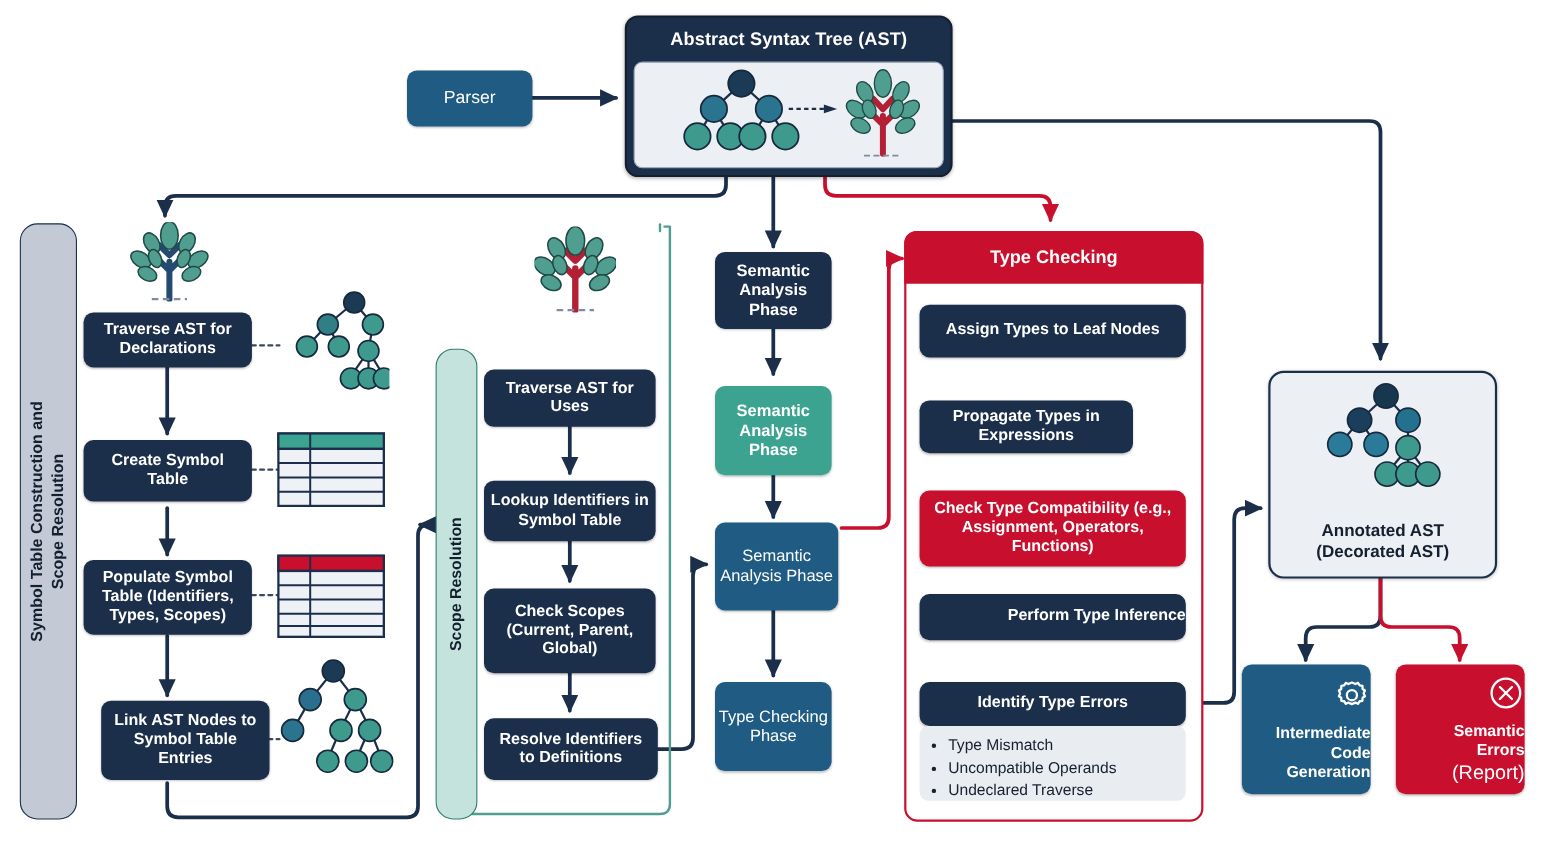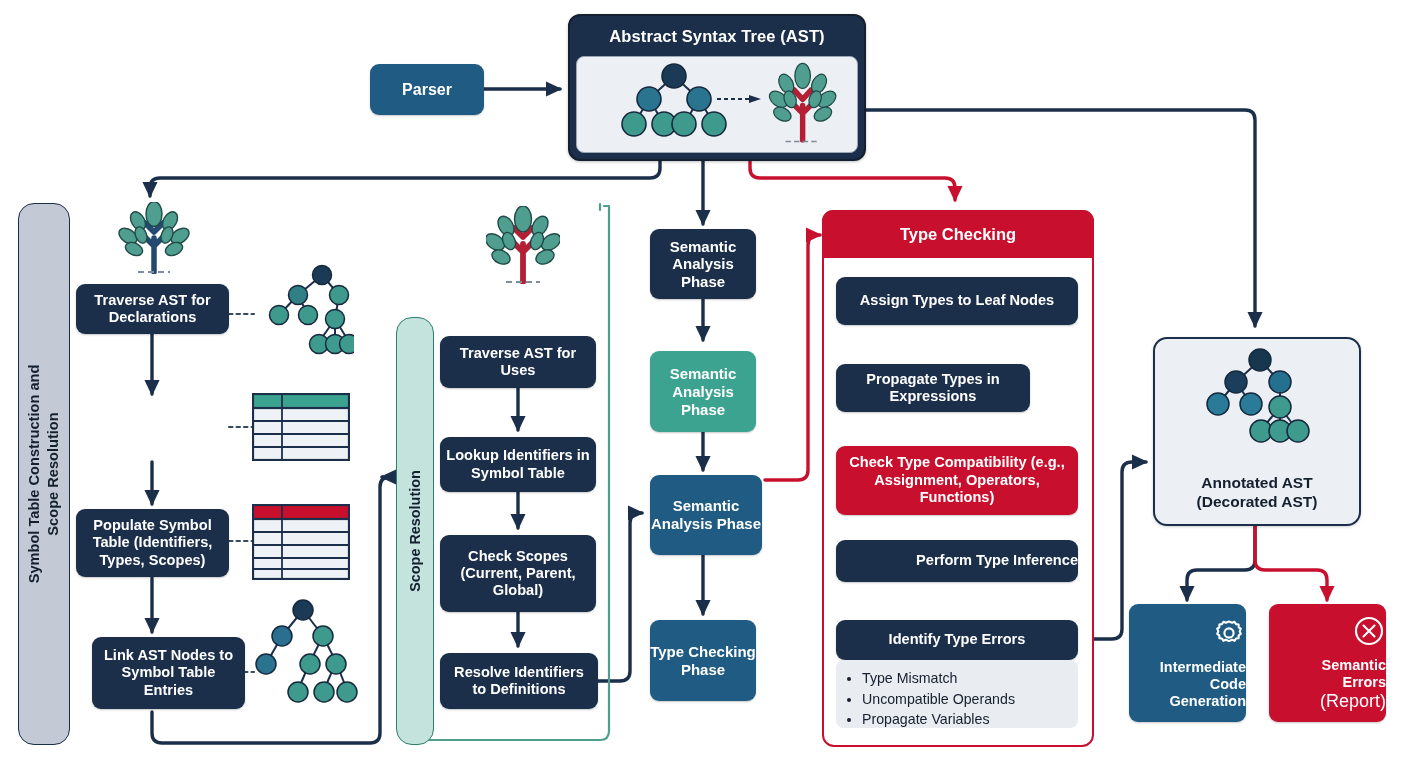--- a/index.html
+++ b/index.html
@@ -12,21 +12,21 @@
   svg.wires{position:absolute;left:0;top:0;width:1408px;height:768px;pointer-events:none;}
   .node{position:absolute;box-sizing:border-box;display:flex;align-items:center;justify-content:center;text-align:center;}
 
   
   .dark{
     background:#1b2e4a;color:#ffffff;border-radius:9px;
     font-weight:700;line-height:1.17;
     box-shadow:0 1px 2px rgba(0,0,0,.22);
   }
   .steel{
-    background:#1f5b82;color:#fff;border-radius:9px;font-weight:700;line-height:1.2;
+    background:#1f5b82;color:#fff;border-radius:9px;font-weight:400;line-height:1.2;
     box-shadow:0 1px 2px rgba(0,0,0,.22);
   }
   .teal{
     background:#3da391;color:#fff;border-radius:9px;font-weight:700;line-height:1.2;
     box-shadow:0 1px 2px rgba(0,0,0,.22);
   }
   .red{
     background:#c8102e;color:#fff;border-radius:9px;font-weight:700;line-height:1.2;
     box-shadow:0 1px 2px rgba(0,0,0,.22);
   }
@@ -250,20 +250,23 @@
       <ellipse cx="49" cy="33" rx="5.5" ry="8.5" transform="rotate(22 49 33)"></ellipse>
       <ellipse cx="16" cy="47" rx="6" ry="9" transform="rotate(-65 16 47)"></ellipse>
       <ellipse cx="56" cy="47" rx="6" ry="9" transform="rotate(65 56 47)"></ellipse>
     </g>
     <line x1="20" y1="70" x2="52" y2="70" stroke="#7f8c9b" stroke-width="2" stroke-dasharray="6 4"></line>
   </svg>
 
   <div class="node dark t2" style="left:76px;top:284px;width:153px;height:50px;padding:0 8px;">
     <span>Traverse AST for Declarations</span>
   </div>
+  <div class="node dark t2" style="left:76px;top:400px;width:153px;height:56px;padding:0 8px;">
+    <span>Create Symbol Table</span>
+  </div>
   <div class="node dark t2" style="left:76px;top:509px;width:153px;height:68px;padding:0 6px;">
     <span>Populate Symbol Table (Identifiers, Types, Scopes)</span>
   </div>
   <div class="node dark t2" style="left:76px;top:637px;width:153px;height:72px;padding:0 8px;margin-left:16px;">
     <span>Link AST Nodes to Symbol Table Entries</span>
   </div>
 
   <svg style="position:absolute;left:252px;top:262px;" width="102" height="100" viewBox="0 0 102 100">
     <g stroke="#1b2e4a" stroke-width="2" fill="none">
       <line x1="70" y1="13" x2="46" y2="33"></line>
@@ -393,21 +396,21 @@
   <div class="node dark t2" style="left:836px;top:540px;width:242px;height:42px;justify-content:flex-end;">
     <span>Perform Type Inference</span>
   </div>
   <div class="node dark t2" style="left:836px;top:620px;width:242px;height:40px;">
     <span>Identify Type Errors</span>
   </div>
 
   <ul class="bullets" style="left:836px;top:660px;width:242px;height:68px;">
     <li>Type Mismatch</li>
     <li>Uncompatible Operands</li>
-    <li>Propagate Variables</li>
+    <li>Undeclared Traverse</li>
   </ul>
 
   <div class="annot" style="left:1153px;top:337px;width:204px;height:185px;">
     <svg style="position:absolute;left:30px;top:8px;" width="150" height="120" viewBox="0 0 150 120">
       <g stroke="#1b2e4a" stroke-width="2" fill="none">
         <line x1="75" y1="13" x2="51" y2="35"></line>
           <line x1="75" y1="13" x2="95" y2="35"></line>
         <line x1="51" y1="35" x2="33" y2="57"></line>
           <line x1="51" y1="35" x2="66" y2="57"></line>
         <line x1="95" y1="35" x2="95" y2="60"></line>

